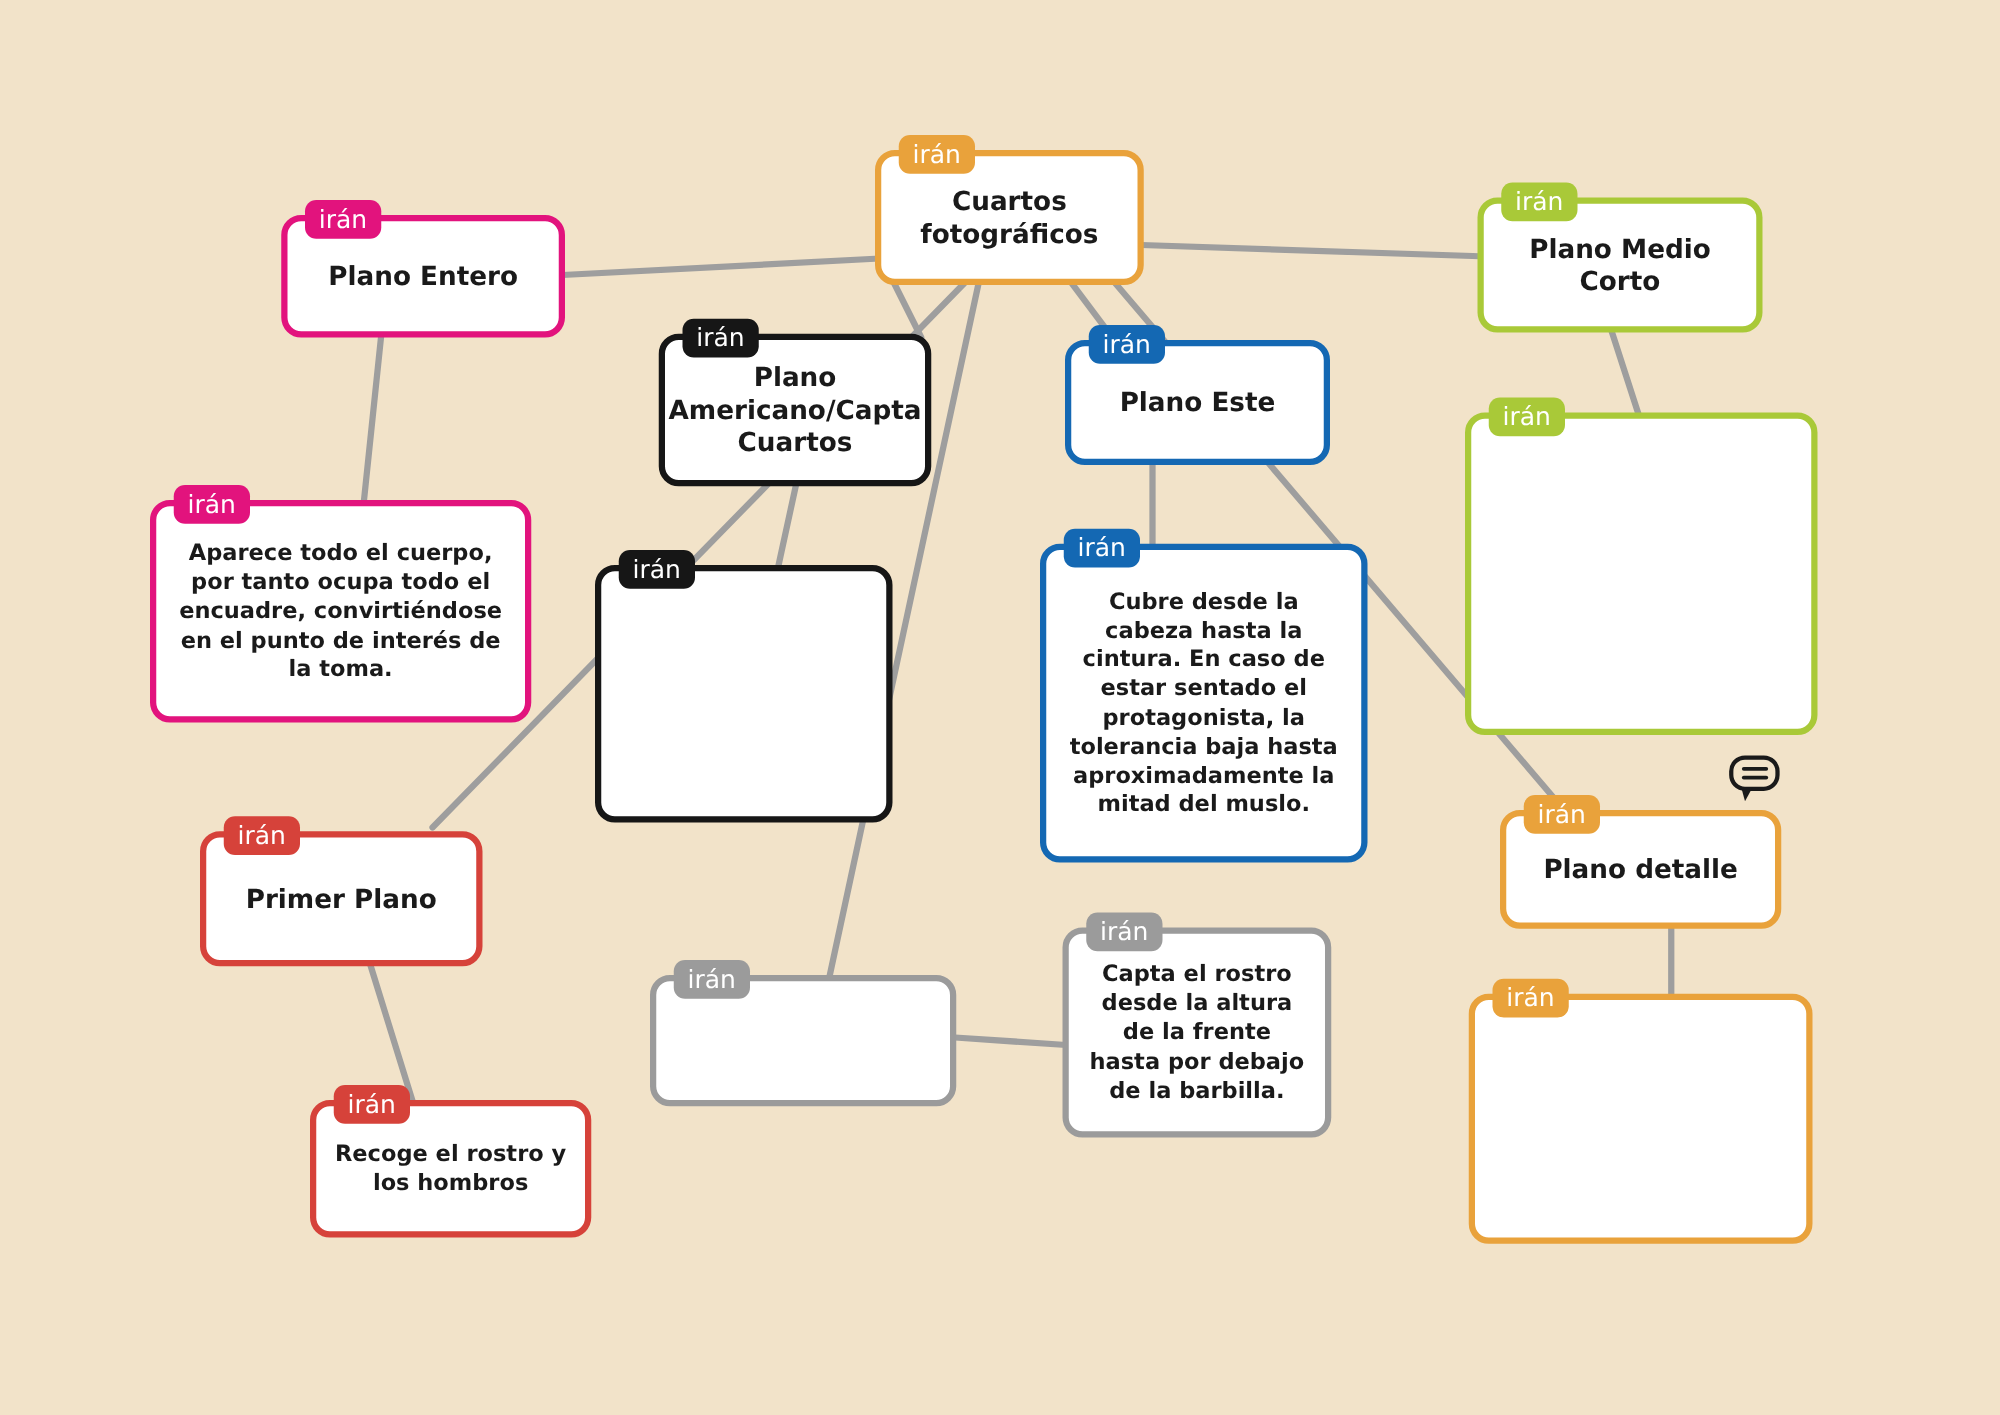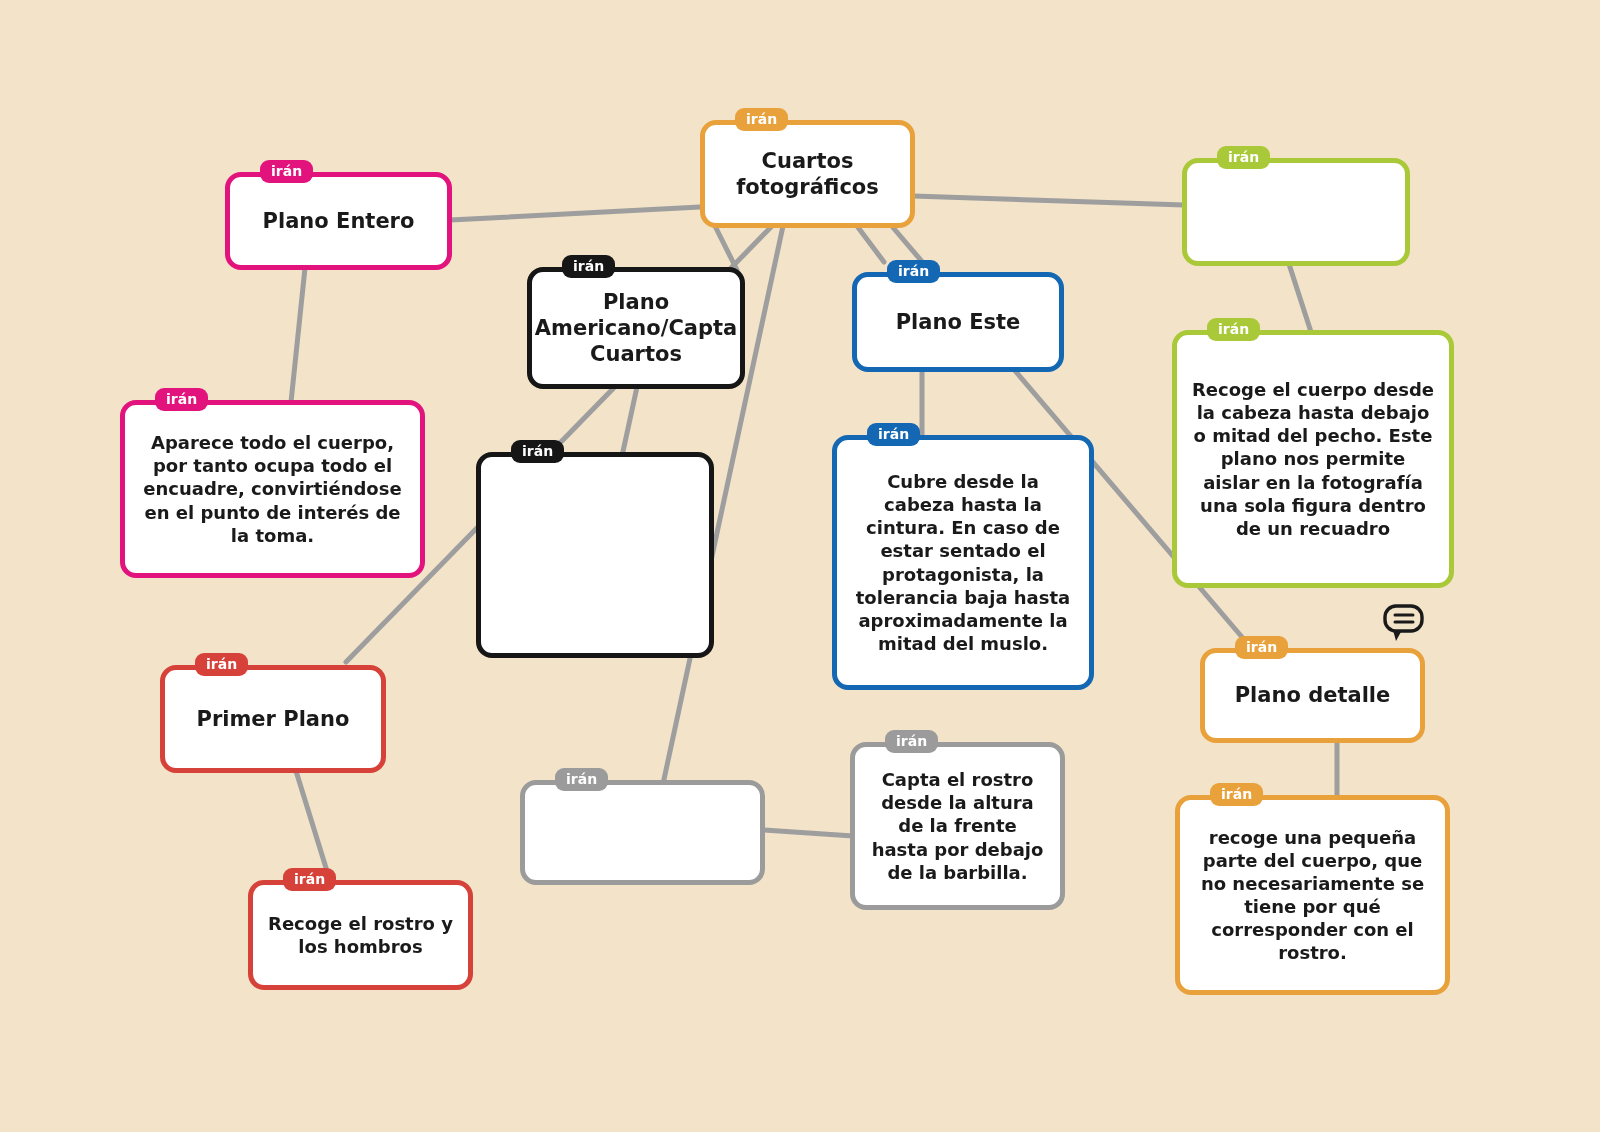--- a/index.html
+++ b/index.html
@@ -13,22 +13,22 @@
   .node{
     position:absolute;z-index:1;box-sizing:border-box;
     background:#FFFFFF;border:5px solid #000;border-radius:16px;
     display:flex;align-items:center;justify-content:center;
     text-align:center;font-weight:bold;color:#1A1A1A;
     padding:10px 14px;
   }
   .node--title{font-size:21px;line-height:1.25;}
   .node--desc{font-size:18px;line-height:1.28;}
   .tag{
-    position:absolute;top:-17px;left:30px;
-    color:#FFFFFF;font-size:14px;font-weight:bold;
+    position:absolute;top:-17px;left:14px;
+    color:#FFFFFF;font-size:20px;font-weight:normal;
     padding:2px 11px 3px;border-radius:9px;line-height:1.3;
     white-space:nowrap;
   }
   #comment-icon{position:absolute;z-index:2;}
 </style>
 </head>
 <body>
 
 <div id="canvas">
   <svg id="edges" width="1600" height="1132">
@@ -70,24 +70,24 @@
       <div class="node node--title" style="left: 852px; top: 272px; width: 212px; height: 100px; border-color: rgb(20, 104, 179);">
         <span class="tag" style="background: rgb(20, 104, 179);">irán</span>
         <span>Plano Este</span>
       </div>
       <div class="node node--desc" style="left: 832px; top: 435px; width: 262px; height: 255px; border-color: rgb(20, 104, 179);">
         <span class="tag" style="background: rgb(20, 104, 179);">irán</span>
         <span>Cubre desde la cabeza hasta la cintura. En caso de estar sentado el protagonista, la tolerancia baja hasta aproximadamente la mitad del muslo.</span>
       </div>
       <div class="node node--title" style="left: 1182px; top: 158px; width: 228px; height: 108px; border-color: rgb(169, 201, 56);">
         <span class="tag" style="background: rgb(169, 201, 56);">irán</span>
+        <span>Plano Medio Corto</span>
       </div>
       <div class="node node--desc" style="left: 1172px; top: 330px; width: 282px; height: 258px; border-color: rgb(169, 201, 56);">
         <span class="tag" style="background: rgb(169, 201, 56);">irán</span>
-        <span>Recoge el cuerpo desde la cabeza hasta debajo o mitad del pecho. Este plano nos permite aislar en la fotografía una sola figura dentro de un recuadro</span>
       </div>
       <div class="node node--title" style="left: 160px; top: 665px; width: 226px; height: 108px; border-color: rgb(214, 66, 58);">
         <span class="tag" style="background: rgb(214, 66, 58);">irán</span>
         <span>Primer Plano</span>
       </div>
       <div class="node node--desc" style="left: 248px; top: 880px; width: 225px; height: 110px; border-color: rgb(214, 66, 58);">
         <span class="tag" style="background: rgb(214, 66, 58);">irán</span>
         <span>Recoge el rostro y los hombros</span>
       </div>
       <div class="node node--title" style="left: 520px; top: 780px; width: 245px; height: 105px; border-color: rgb(155, 155, 155);">
@@ -96,21 +96,20 @@
       <div class="node node--desc" style="left: 850px; top: 742px; width: 215px; height: 168px; border-color: rgb(155, 155, 155);">
         <span class="tag" style="background: rgb(155, 155, 155);">irán</span>
         <span>Capta el rostro desde la altura de la frente hasta por debajo de la barbilla.</span>
       </div>
       <div class="node node--title" style="left: 1200px; top: 648px; width: 225px; height: 95px; border-color: rgb(233, 162, 59);">
         <span class="tag" style="background: rgb(233, 162, 59);">irán</span>
         <span>Plano detalle</span>
       </div>
       <div class="node node--desc" style="left: 1175px; top: 795px; width: 275px; height: 200px; border-color: rgb(233, 162, 59);">
         <span class="tag" style="background: rgb(233, 162, 59);">irán</span>
-        <span>recoge una pequeña parte del cuerpo, que no necesariamente se tiene por qué corresponder con el rostro.</span>
       </div>
     </div>
   <svg id="comment-icon" width="44" height="44" viewBox="0 0 44 44" style="left: 1381px; top: 602px;">
     <rect x="4" y="4" width="37" height="25" rx="11" fill="none" stroke="#1A1A1A" stroke-width="3.4"></rect>
     <line x1="14" y1="13" x2="32" y2="13" stroke="#1A1A1A" stroke-width="3" stroke-linecap="round"></line>
     <line x1="14" y1="20" x2="32" y2="20" stroke="#1A1A1A" stroke-width="3" stroke-linecap="round"></line>
     <path d="M12 28 L21 28 L15 39 Z" fill="#1A1A1A"></path>
   </svg>
 </div>
 

